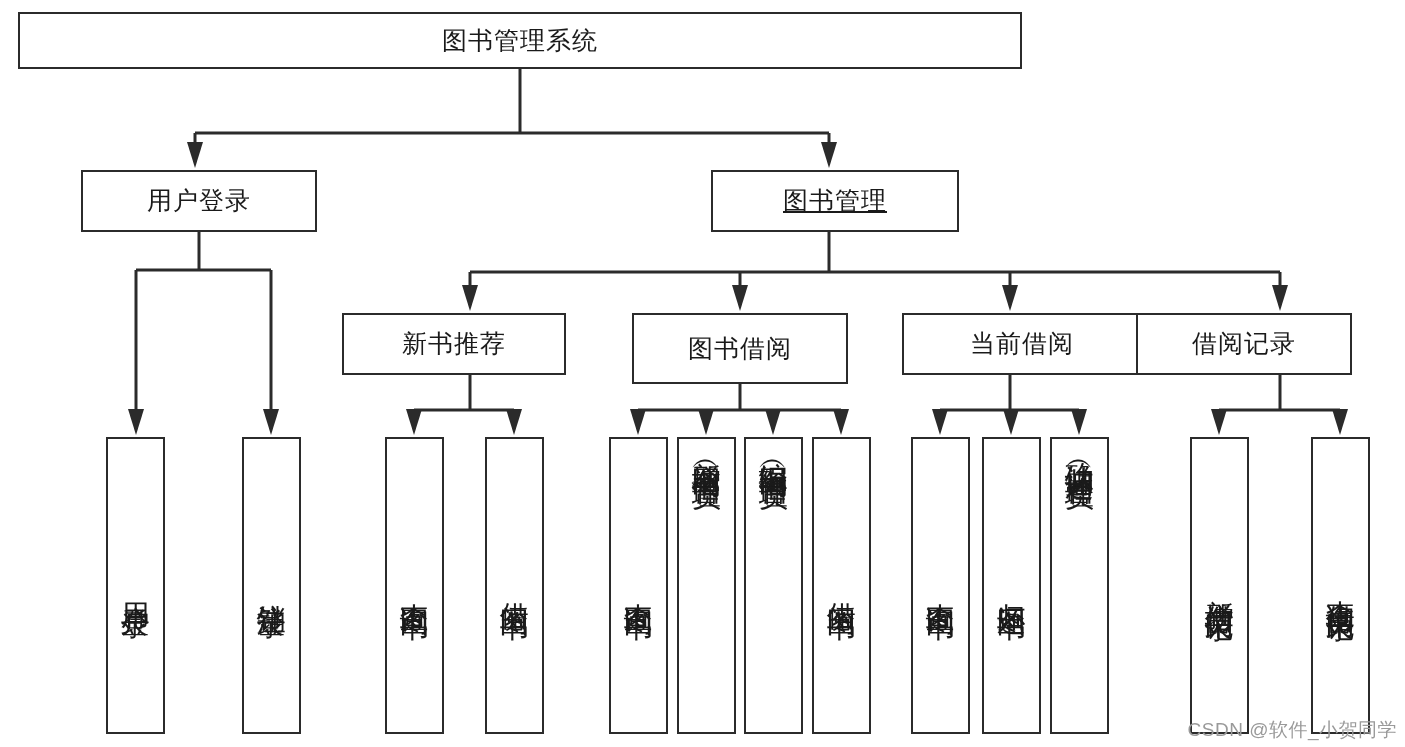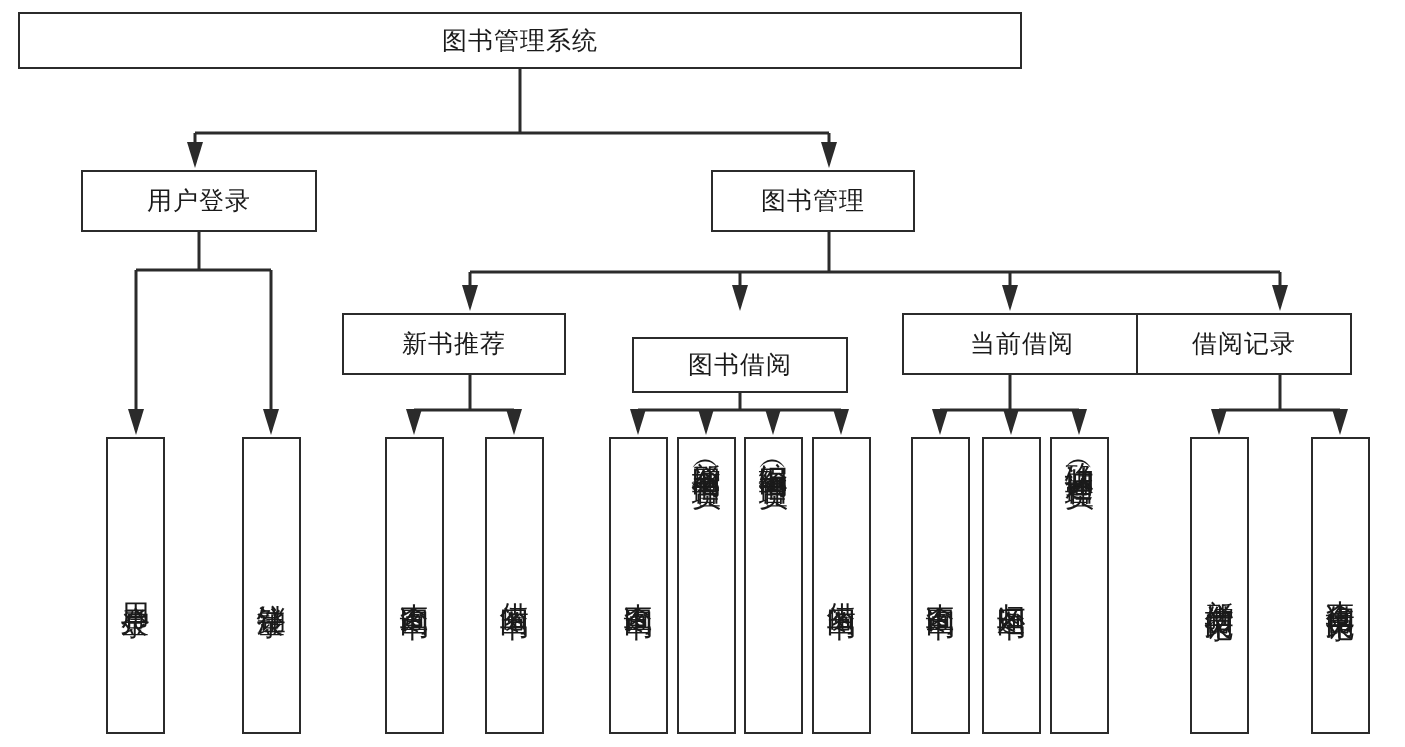--- a/index.html
+++ b/index.html
@@ -140,27 +140,27 @@
       </g>
   </svg>
 
   <div id="nodes-layer">
       <div class="node h-node" style="left: 18px; top: 12px; width: 1004px; height: 57px;">
         <span class="node-label">图书管理系统</span>
       </div>
       <div class="node h-node" style="left: 81px; top: 170px; width: 236px; height: 62px;">
         <span class="node-label">用户登录</span>
       </div>
-      <div class="node h-node" style="left: 711px; top: 170px; width: 204px; height: 62px;">
+      <div class="node h-node" style="left: 711px; top: 170px; width: 248px; height: 62px; text-decoration: underline;">
         <span class="node-label">图书管理</span>
       </div>
       <div class="node h-node" style="left: 342px; top: 313px; width: 224px; height: 62px;">
         <span class="node-label">新书推荐</span>
       </div>
-      <div class="node h-node" style="left: 632px; top: 313px; width: 216px; height: 56px; margin-top: 24px;">
+      <div class="node h-node" style="left: 632px; top: 313px; width: 216px; height: 71px;">
         <span class="node-label">图书借阅</span>
       </div>
       <div class="node h-node" style="left: 902px; top: 313px; width: 240px; height: 62px;">
         <span class="node-label">当前借阅</span>
       </div>
       <div class="node h-node" style="left: 1136px; top: 313px; width: 216px; height: 62px;">
         <span class="node-label">借阅记录</span>
       </div>
       <div class="node v-node center-v" style="left: 106px; top: 437px; width: 59px; height: 297px;">
         <span class="node-label">用户登录</span>
@@ -196,14 +196,15 @@
         <span class="node-label">确认归还（管理员）</span>
       </div>
       <div class="node v-node center-v" style="left: 1190px; top: 437px; width: 59px; height: 297px;">
         <span class="node-label">新增借阅记录</span>
       </div>
       <div class="node v-node center-v" style="left: 1311px; top: 437px; width: 59px; height: 297px;">
         <span class="node-label">查询借阅记录</span>
       </div>
     </div>
 
+  <div id="watermark">CSDN @软件_小贺同学</div>
 
 </div>
 
 </body></html>

